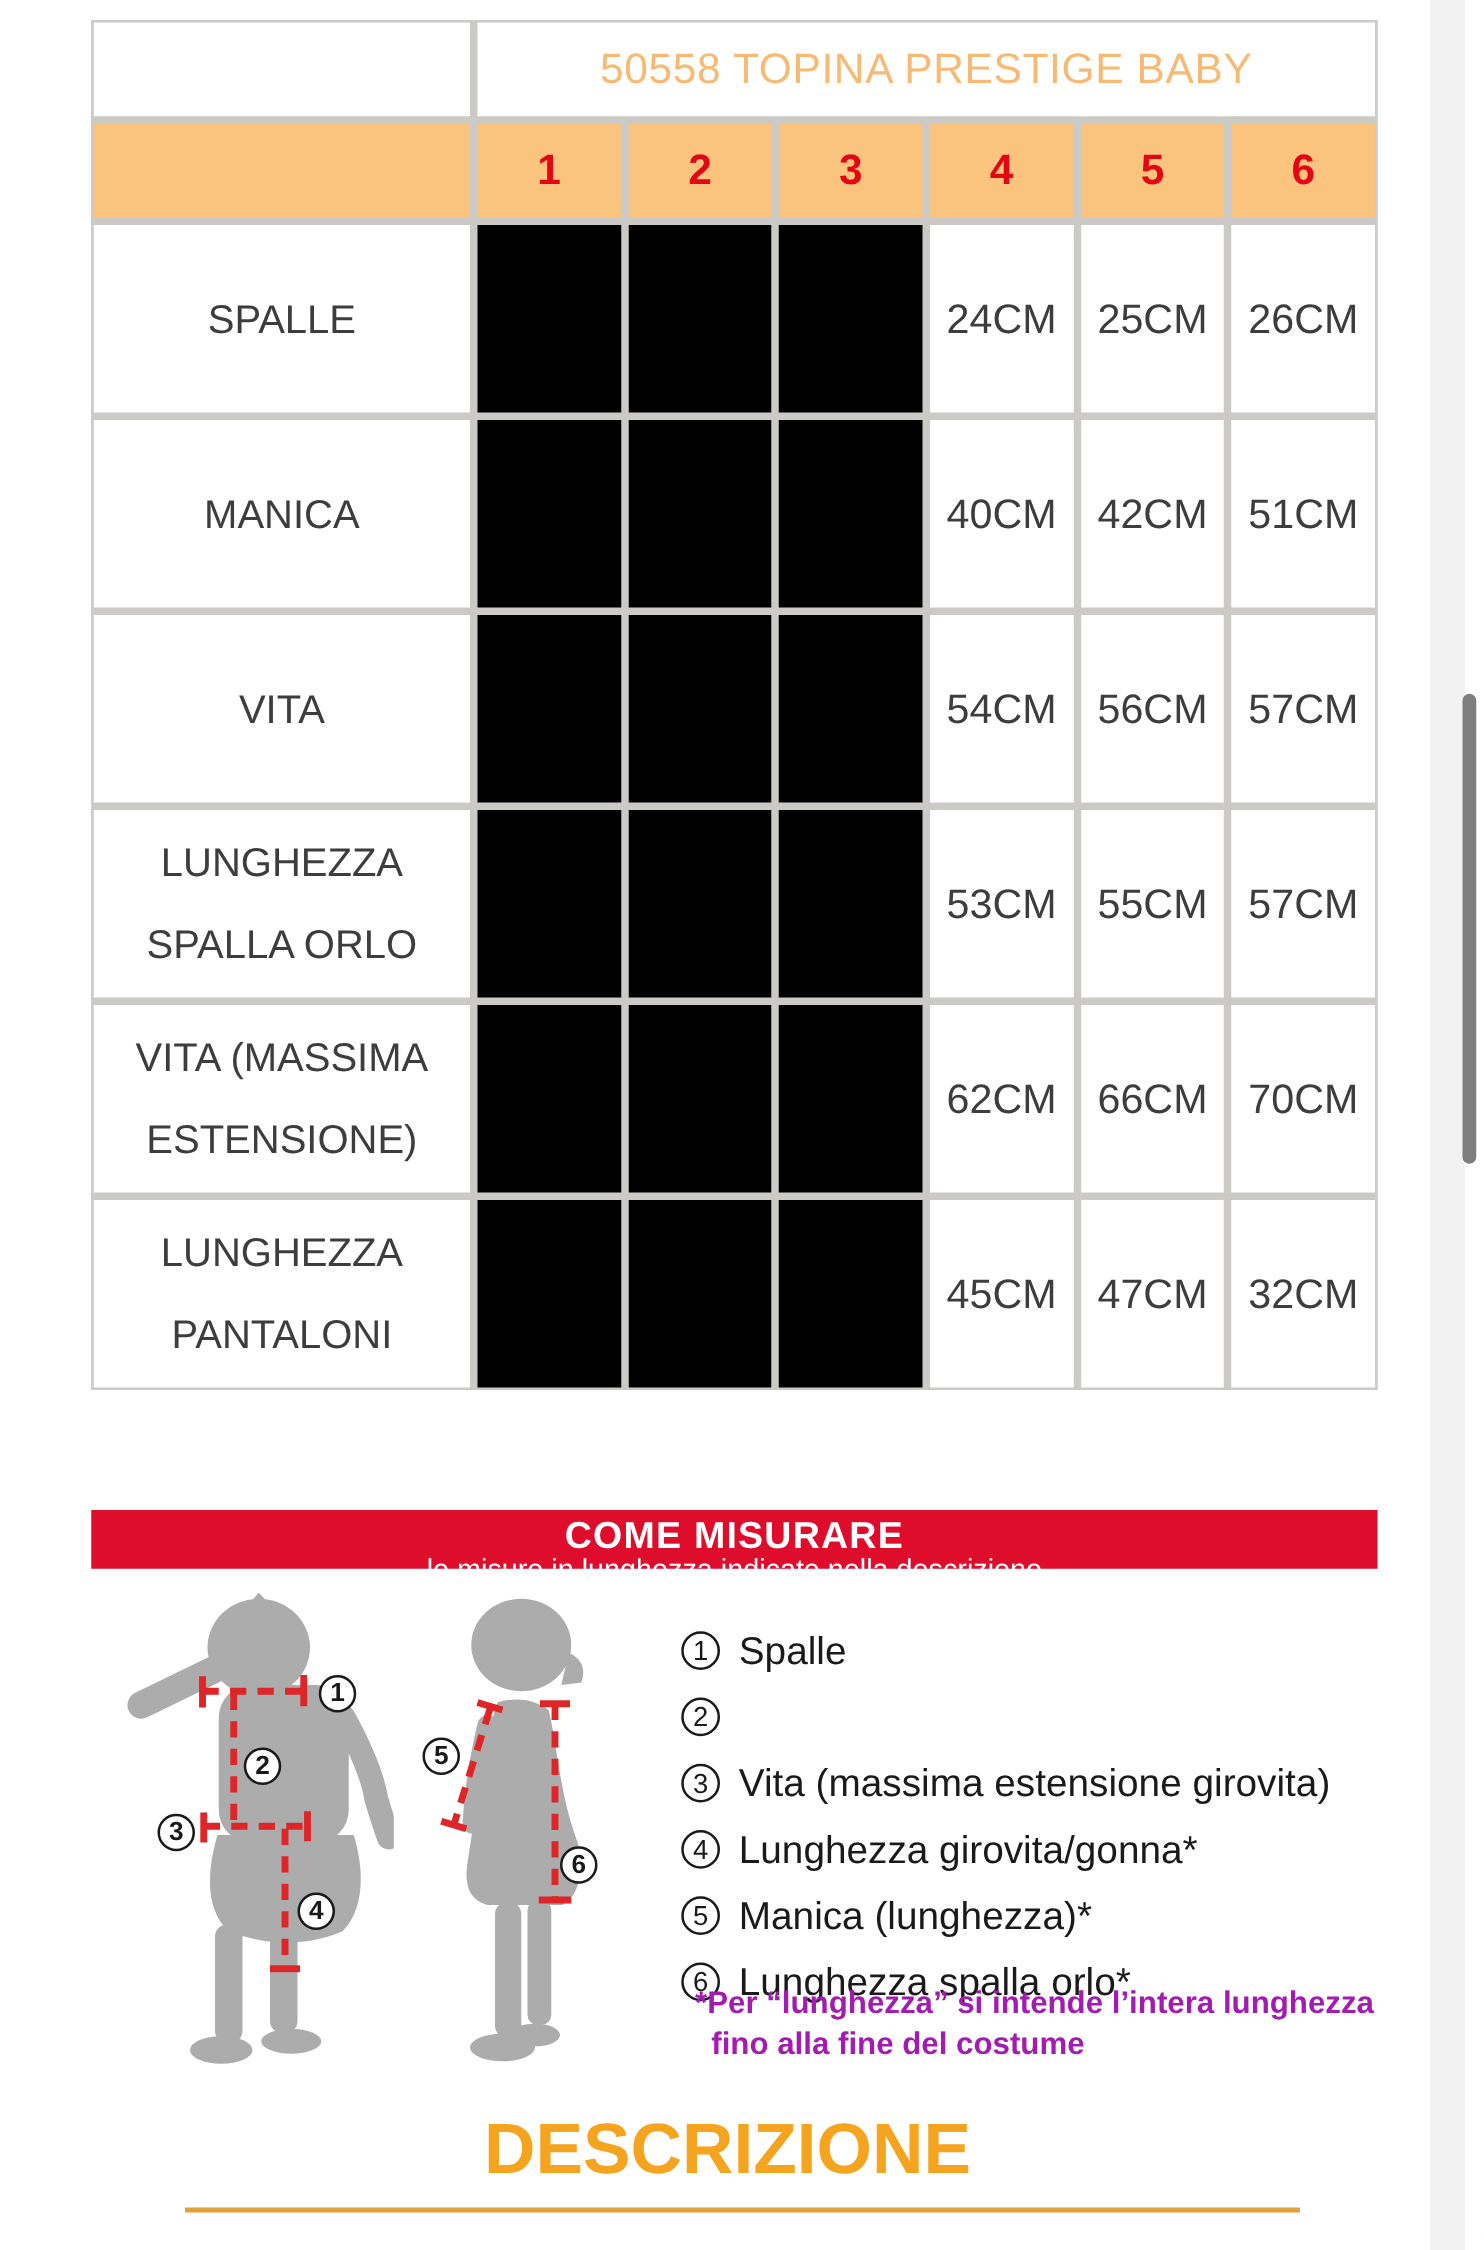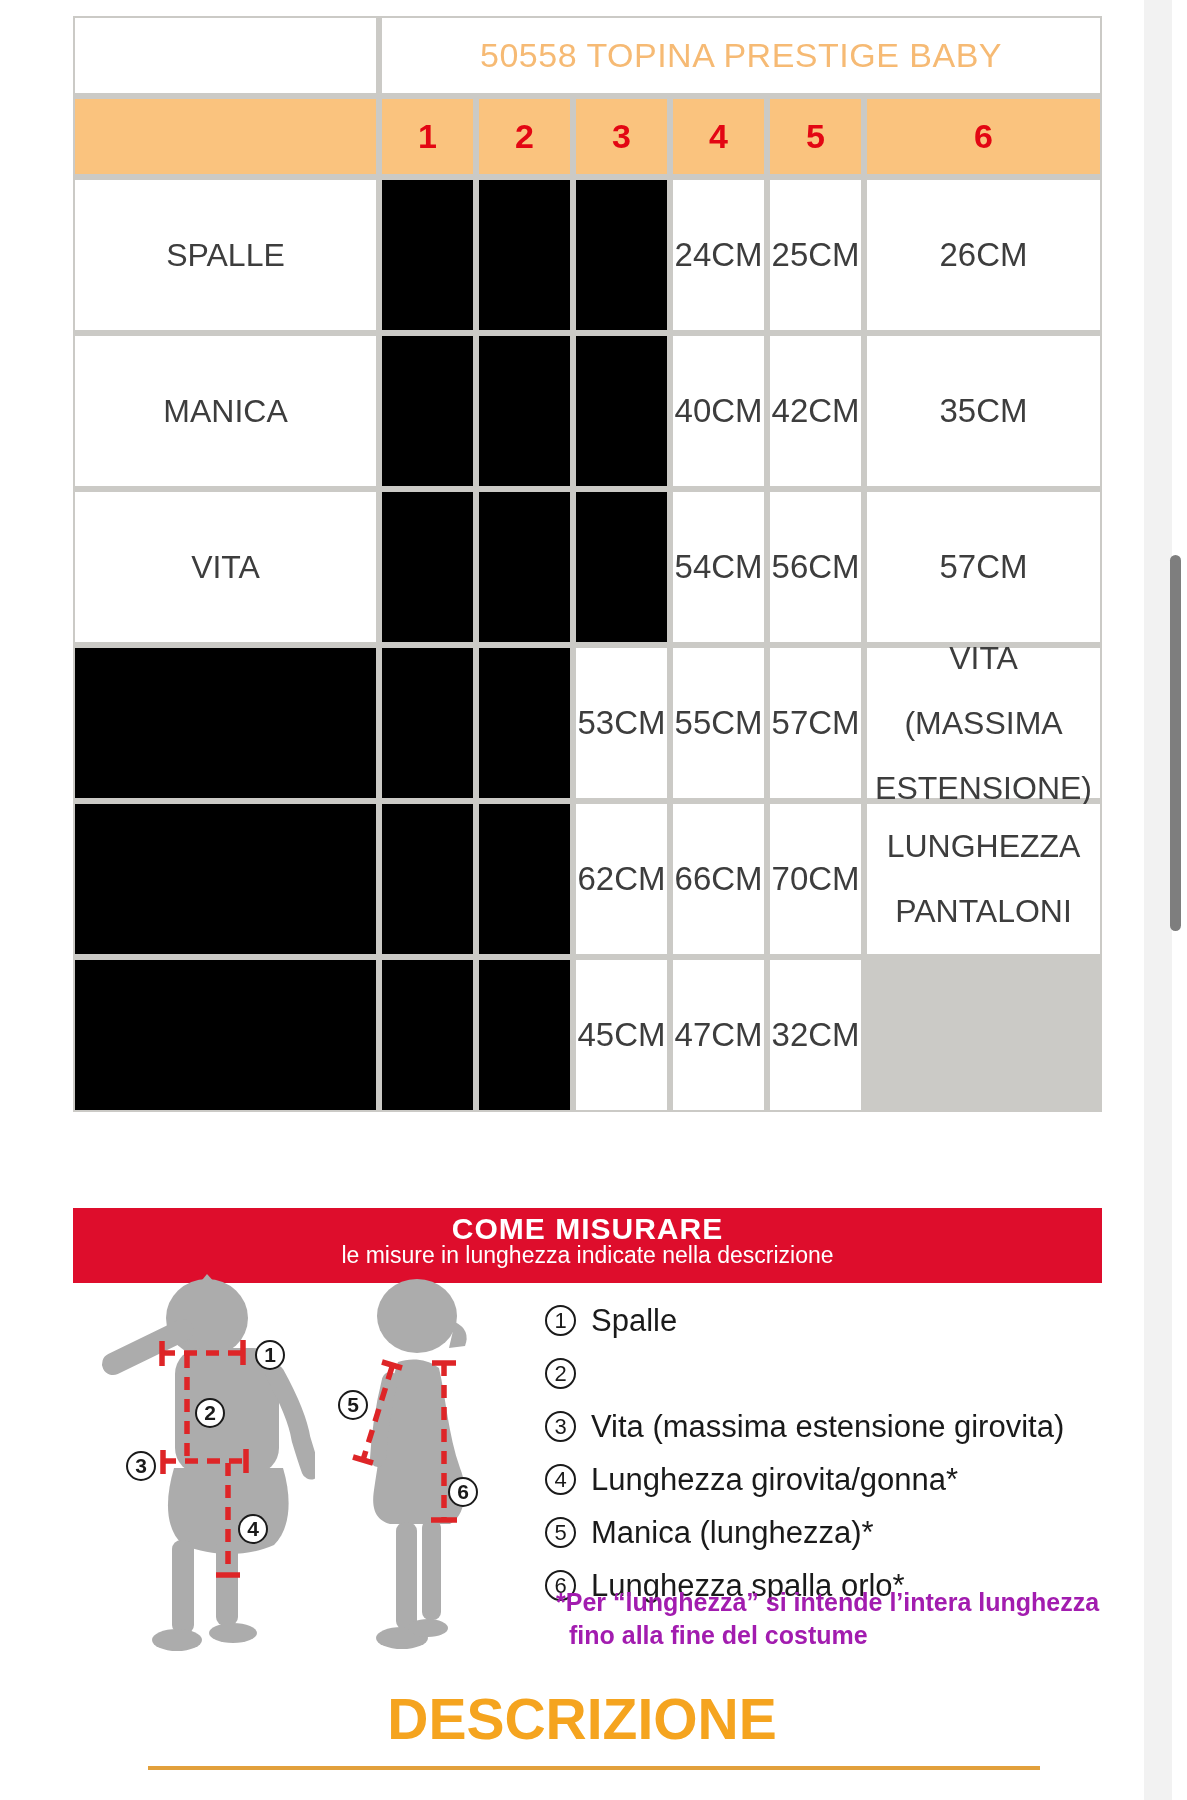--- a/index.html
+++ b/index.html
@@ -18,21 +18,21 @@
   .cell{background:#fff;display:flex;align-items:center;justify-content:center;text-align:center;}
   .title-cell{grid-column:2 / span 6;color:#f6ba74;font-size:34px;letter-spacing:0.5px;}
   .orange-cell{background:#fac37e;}
   .size-num{color:#e30613;font-weight:bold;font-size:34px;}
   .label-cell{color:#3d3d3d;font-size:32px;line-height:65px;padding:0 8px;}
   .black-cell{background:#000;}
   .value-cell{flex-direction:row;color:#3d3d3d;font-size:33px;line-height:66px;}
 
   
   #measure-banner{
-    position:absolute;left:73px;top:1208px;width:1029px;height:75px;
+    position:absolute;left:73px;top:1208px;width:1029px;height:47px;
     background:#de0d2c;color:#fff;text-align:center;padding-top:5px;
   }
   #measure-banner .bt{font-size:30px;font-weight:bold;letter-spacing:1px;line-height:31px;}
   #measure-banner .bs{font-size:23px;line-height:22px;}
 
   
   #figure-area{position:absolute;left:73px;top:1272px;width:1029px;height:400px;}
   .sil{position:absolute;}
   #measure-lines{position:absolute;left:0;top:0;}
   .m-badge{
@@ -115,39 +115,40 @@
       <div class="cell black-cell"></div>
       <div class="cell value-cell">
         <div>40</div>
         <div>CM</div>
       </div>
       <div class="cell value-cell">
         <div>42</div>
         <div>CM</div>
       </div>
       <div class="cell value-cell">
-        <div>35</div>
+        <div>51</div>
         <div>CM</div>
       </div>
       <div class="cell label-cell">VITA</div>
       <div class="cell black-cell"></div>
       <div class="cell black-cell"></div>
       <div class="cell black-cell"></div>
       <div class="cell value-cell">
         <div>54</div>
         <div>CM</div>
       </div>
       <div class="cell value-cell">
         <div>56</div>
         <div>CM</div>
       </div>
       <div class="cell value-cell">
         <div>57</div>
         <div>CM</div>
       </div>
+      <div class="cell label-cell">LUNGHEZZA SPALLA ORLO</div>
       <div class="cell black-cell"></div>
       <div class="cell black-cell"></div>
       <div class="cell black-cell"></div>
       <div class="cell value-cell">
         <div>53</div>
         <div>CM</div>
       </div>
       <div class="cell value-cell">
         <div>55</div>
         <div>CM</div>

